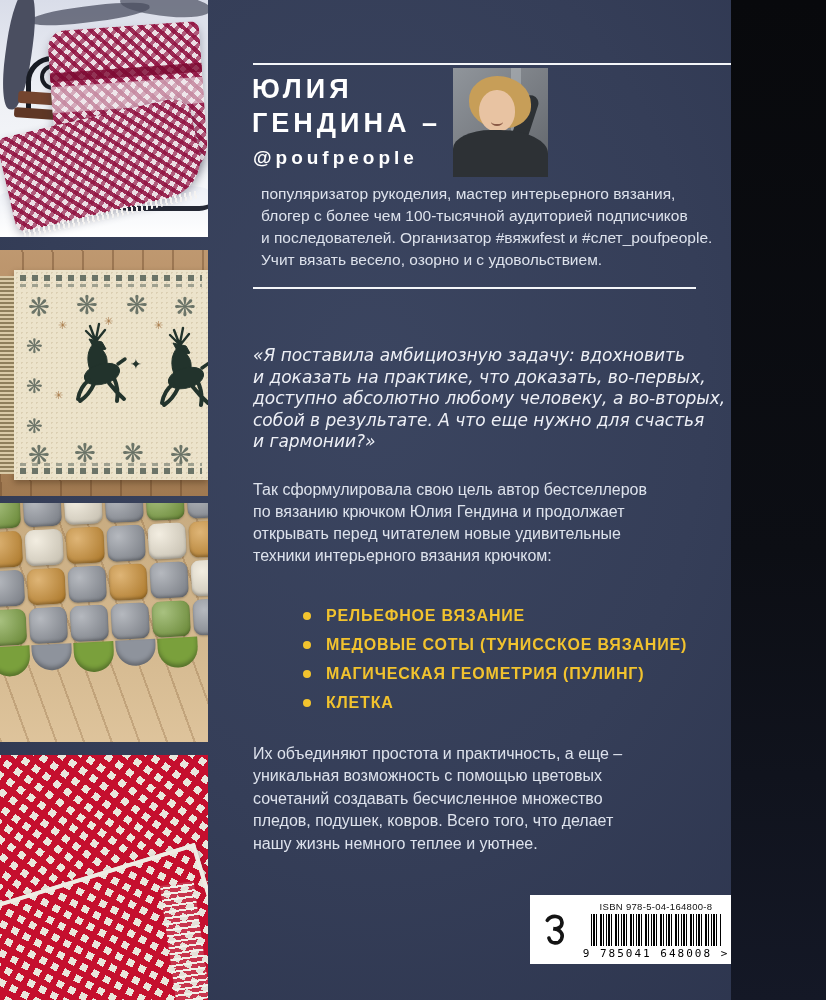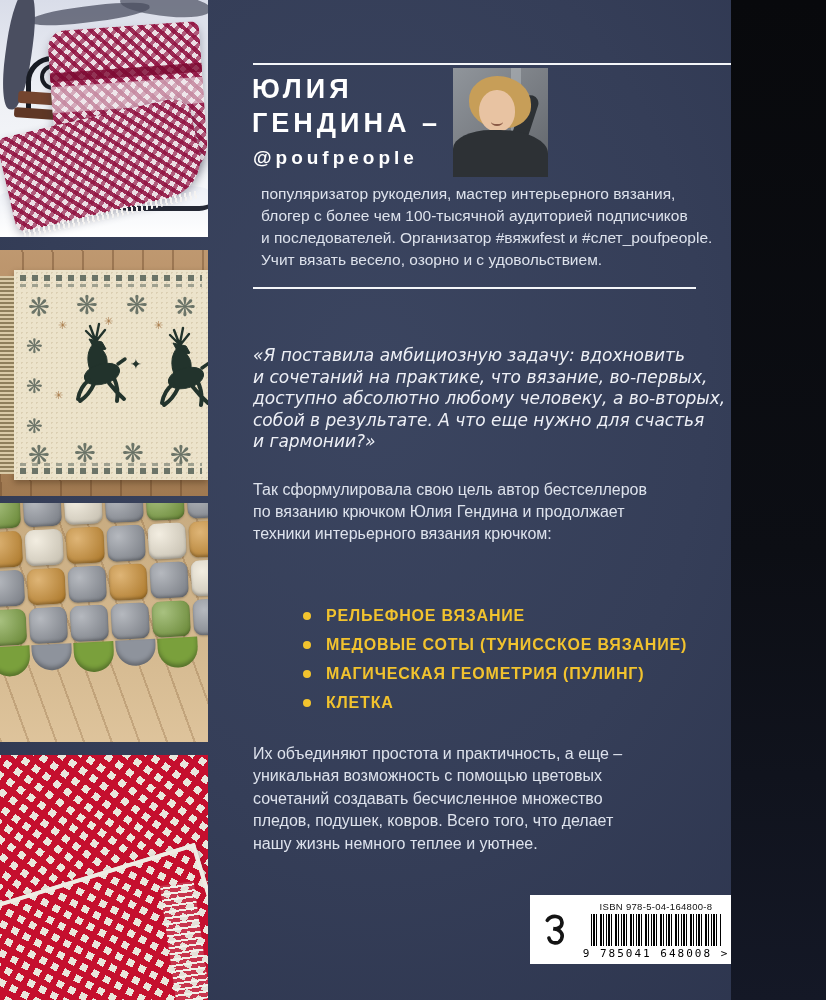--- a/index.html
+++ b/index.html
@@ -272,29 +272,30 @@
     <div>популяризатор рукоделия, мастер интерьерного вязания,</div>
     <div>блогер с более чем 100-тысячной аудиторией подписчиков</div>
     <div>и последователей. Организатор #вяжиfest и #слет_poufpeople.</div>
     <div>Учит вязать весело, озорно и с удовольствием.</div>
   </div>
 
   <div class="rule mid"></div>
 
   <div class="quote">
     <div>«Я поставила амбициозную задачу: вдохновить</div>
-    <div>и сочетаний на практике, что вязание, во-первых,</div>
+    <div>и доказать на практике, что доказать, во-первых,</div>
     <div>доступно абсолютно любому человеку, а во-вторых,</div>
     <div>собой в результате. А что еще нужно для счастья</div>
     <div>и  гармонии?»</div>
   </div>
 
   <div class="intro">
     <div>Так сформулировала свою цель автор бестселлеров</div>
     <div>по вязанию крючком Юлия Гендина и продолжает</div>
+    <div>открывать перед читателем новые удивительные</div>
     <div>техники интерьерного вязания крючком:</div>
   </div>
 
   <ul class="tech">
     <li>
         <span class="dot"></span>
         <span class="lbl">РЕЛЬЕФНОЕ ВЯЗАНИЕ</span>
       </li>
     <li>
         <span class="dot"></span>

